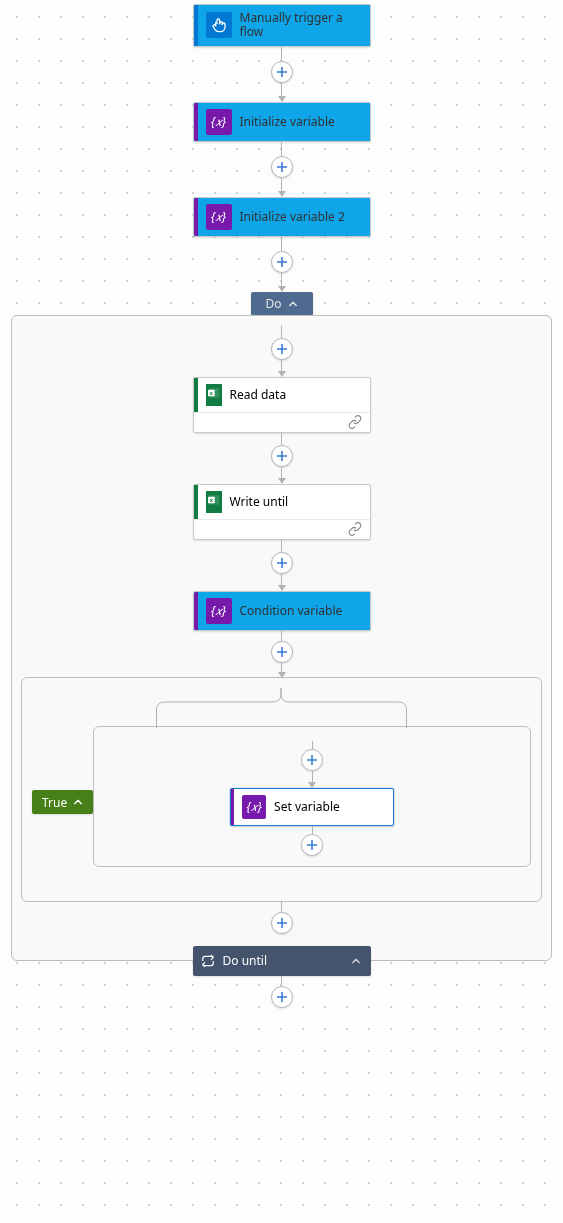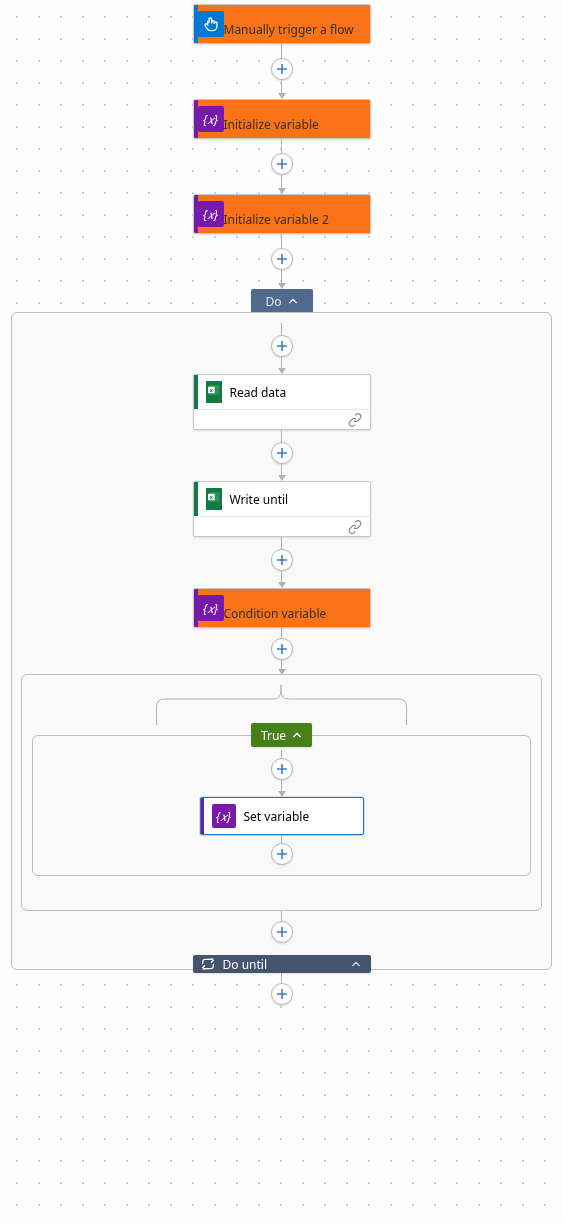--- a/index.html
+++ b/index.html
@@ -17,21 +17,21 @@
     --text:#323130;
     --shadow:0 1px 2px rgba(0,0,0,.12);
   }
   *{box-sizing:border-box;font-family:"Segoe UI",system-ui,sans-serif}
   body{margin:0;width:563px;height:1223px;background:#fdfdfd;overflow:hidden;position:relative}
   body::before{content:"";position:absolute;inset:0;
     background-image:radial-gradient(#cfd2d6 1px,transparent 1px);
     background-size:22px 22px;background-position:6px 6px;z-index:0}
   .stage{position:relative;z-index:1;width:100%;height:100%;display:flex;flex-direction:column;align-items:center;padding-top:4px}
 
-  .card{width:178px;background:#f97316;border:1px solid var(--box-border);border-radius:2px;display:flex;align-items:flex-end;padding:6px 8px;font-size:12px;color:var(--text);box-shadow:var(--shadow)}
+  .card{width:178px;background:#0ea5e9;border:1px solid var(--box-border);border-radius:2px;display:flex;align-items:center;gap:8px;padding:6px 8px;font-size:12px;color:var(--text);box-shadow:var(--shadow)}
   .card .accent{width:4px;align-self:stretch;margin:-6px 0 -6px -8px;border-radius:2px 0 0 2px}
   .card .ico{width:26px;height:26px;display:flex;align-items:center;justify-content:center;border-radius:2px;color:#fff;font-size:12px;flex:none}
   .card .lbl{flex:1;line-height:1.2}
   .card.multi .lbl{font-size:12px}
 
   .excel-card{width:178px;background:#fff;border:1px solid var(--box-border);border-radius:2px;box-shadow:var(--shadow);display:flex;flex-direction:column}
   .excel-card .row1{display:flex;align-items:center;gap:8px;padding:6px 8px}
   .excel-card .accent{width:4px;align-self:stretch;margin:-6px 0 -6px -8px;background:var(--green-excel)}
   .excel-card .row2{height:20px;border-top:1px solid #eaeaea;display:flex;justify-content:flex-end;align-items:center;padding:0 8px;color:#8a8886}
 
@@ -51,30 +51,30 @@
   .condition-bar .ci{width:16px;height:16px;display:flex;align-items:center;justify-content:center;color:#dcdfe3}
   .condition-bar .lbl{flex:1}
 
   #scope-condition{width:521px;padding:10px;display:flex;flex-direction:column;align-items:center;margin-top:-1px}
 
   .fork-wrap{position:relative;width:100%;height:40px}
   .fork-wrap svg{position:absolute;inset:0;width:100%;height:100%}
   .fork-wrap path{fill:none;stroke:#b0b2b5;stroke-width:1}
 
   .branches{width:100%;display:flex;gap:16px;align-items:flex-start;margin-top:-2px}
-  .branch{flex:1;display:flex;flex-direction:column;align-items:center}
+  .branch{flex:1;display:flex;flex-direction:row;align-items:center}
   .branch-header{height:24px;border-radius:2px;color:#fff;display:flex;align-items:center;gap:6px;padding:0 10px;font-size:12px;box-shadow:var(--shadow);margin-bottom:-12px;z-index:2}
   .branch-header.t{background:var(--condition-green)}
   .branch-header.f{background:var(--condition-red)}
   .branch-box{width:100%;border:1px solid var(--border);border-radius:6px;background:#f9f9fa;display:flex;flex-direction:column;align-items:center;padding:14px 8px 10px 8px}
 
   .set-var-card{width:164px;background:#fff;border:1.4px solid #1e79c8;border-radius:2px;display:flex;align-items:center;gap:8px;padding:6px 8px;font-size:12px;box-shadow:0 0 0 1px rgba(30,121,200,.15),var(--shadow)}
   .set-var-card .accent{width:3px;align-self:stretch;margin:-6px 0 -6px -8px;background:var(--purple)}
 
-  .do-until-bar{width:178px;height:18px;background:var(--do-until);color:#fff;border-radius:2px;display:flex;align-items:center;gap:8px;padding:0 10px 0 8px;font-size:12px;box-shadow:var(--shadow)}
+  .do-until-bar{width:178px;height:30px;background:var(--do-until);color:#fff;border-radius:2px;display:flex;align-items:center;gap:8px;padding:0 10px 0 8px;font-size:12px;box-shadow:var(--shadow)}
   .do-until-bar .lbl{flex:1}
 </style>
 </head>
 <body>
 
 <div class="stage">
 
   <div class="card multi">
     <div class="accent" style="background:var(--blue-accent)"></div>
     <div class="ico" style="background:var(--blue-accent)">

